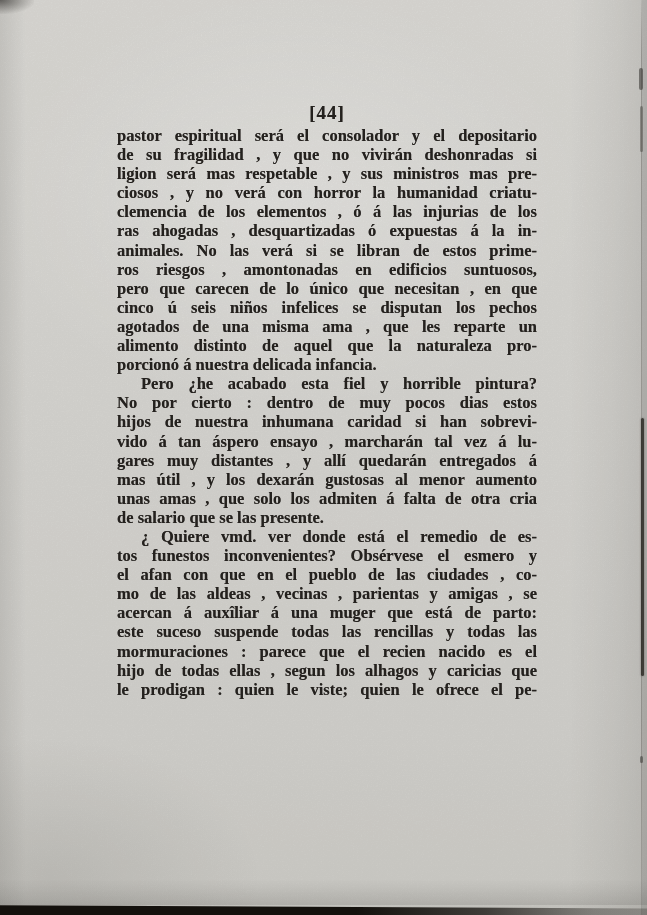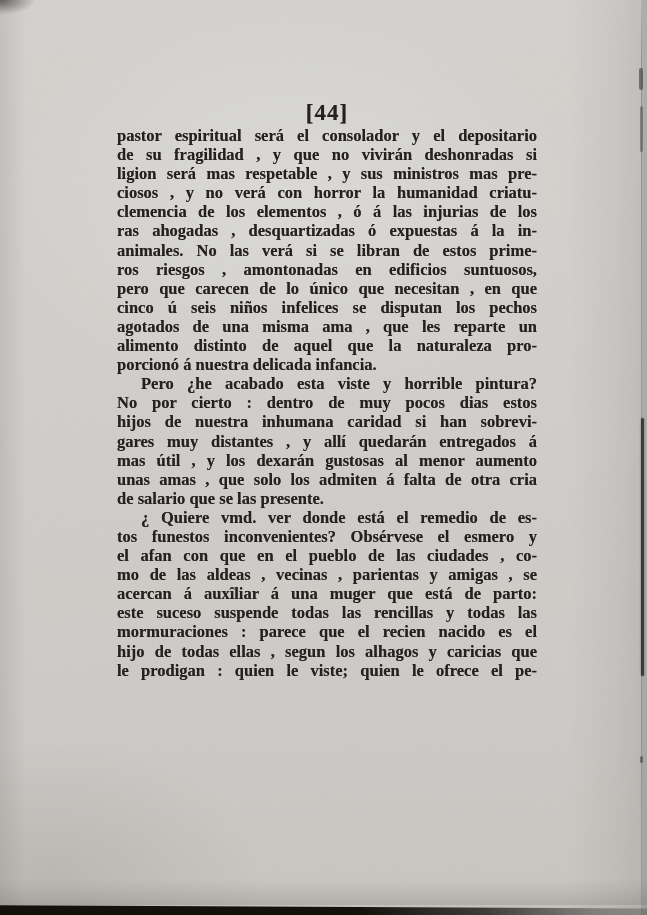--- a/index.html
+++ b/index.html
@@ -104,21 +104,21 @@
     left: 117px;
     top: 101px;
     width: 420px;
     color: #24211e;
     font-weight: bold;
     font-size: 16.5px;
     text-shadow: 0 0 0.6px rgba(36,33,30,0.55);
   }
   .page-number {
     text-align: center;
-    font-size: 23px;
+    font-size: 19px;
     line-height: 23px;
     letter-spacing: 1px;
     margin-bottom: 2px;
   }
   .lines .line {
     line-height: 19.1px;
     text-align: justify;
     text-align-last: justify;
   }
   .lines .line.indent { text-indent: 24px; }
@@ -156,23 +156,24 @@
         <div class="line">ciosos , y no verá con horror la humanidad criatu-</div>
         <div class="line">clemencia de los elementos , ó á las injurias de los</div>
         <div class="line">ras ahogadas , desquartizadas ó expuestas á la in-</div>
         <div class="line">animales. No las verá si se libran de estos prime-</div>
         <div class="line">ros riesgos , amontonadas en edificios suntuosos,</div>
         <div class="line">pero que carecen de lo único que necesitan , en que</div>
         <div class="line">cinco ú seis niños infelices se disputan los pechos</div>
         <div class="line">agotados de una misma ama , que les reparte un</div>
         <div class="line">alimento distinto de aquel que la naturaleza pro-</div>
         <div class="line para-end">porcionó á nuestra delicada infancia.</div>
-        <div class="line indent">Pero ¿he acabado esta viste y horrible pintura?</div>
+        <div class="line indent">Pero ¿he acabado esta fiel y horrible pintura?</div>
         <div class="line">No por cierto : dentro de muy pocos dias estos</div>
         <div class="line">hijos de nuestra inhumana caridad si han sobrevi-</div>
+        <div class="line">vido á tan áspero ensayo , marcharán tal vez á lu-</div>
         <div class="line">gares muy distantes , y allí quedarán entregados á</div>
         <div class="line">mas útil , y los dexarán gustosas al menor aumento</div>
         <div class="line">unas amas , que solo los admiten á falta de otra cria</div>
         <div class="line para-end">de salario que se las presente.</div>
         <div class="line indent">¿ Quiere vmd. ver donde está el remedio de es-</div>
         <div class="line">tos funestos inconvenientes? Obsérvese el esmero y</div>
         <div class="line">el afan con que en el pueblo de las ciudades , co-</div>
         <div class="line">mo de las aldeas , vecinas , parientas y amigas , se</div>
         <div class="line">acercan á auxîliar á una muger que está de parto:</div>
         <div class="line">este suceso suspende todas las rencillas y todas las</div>

